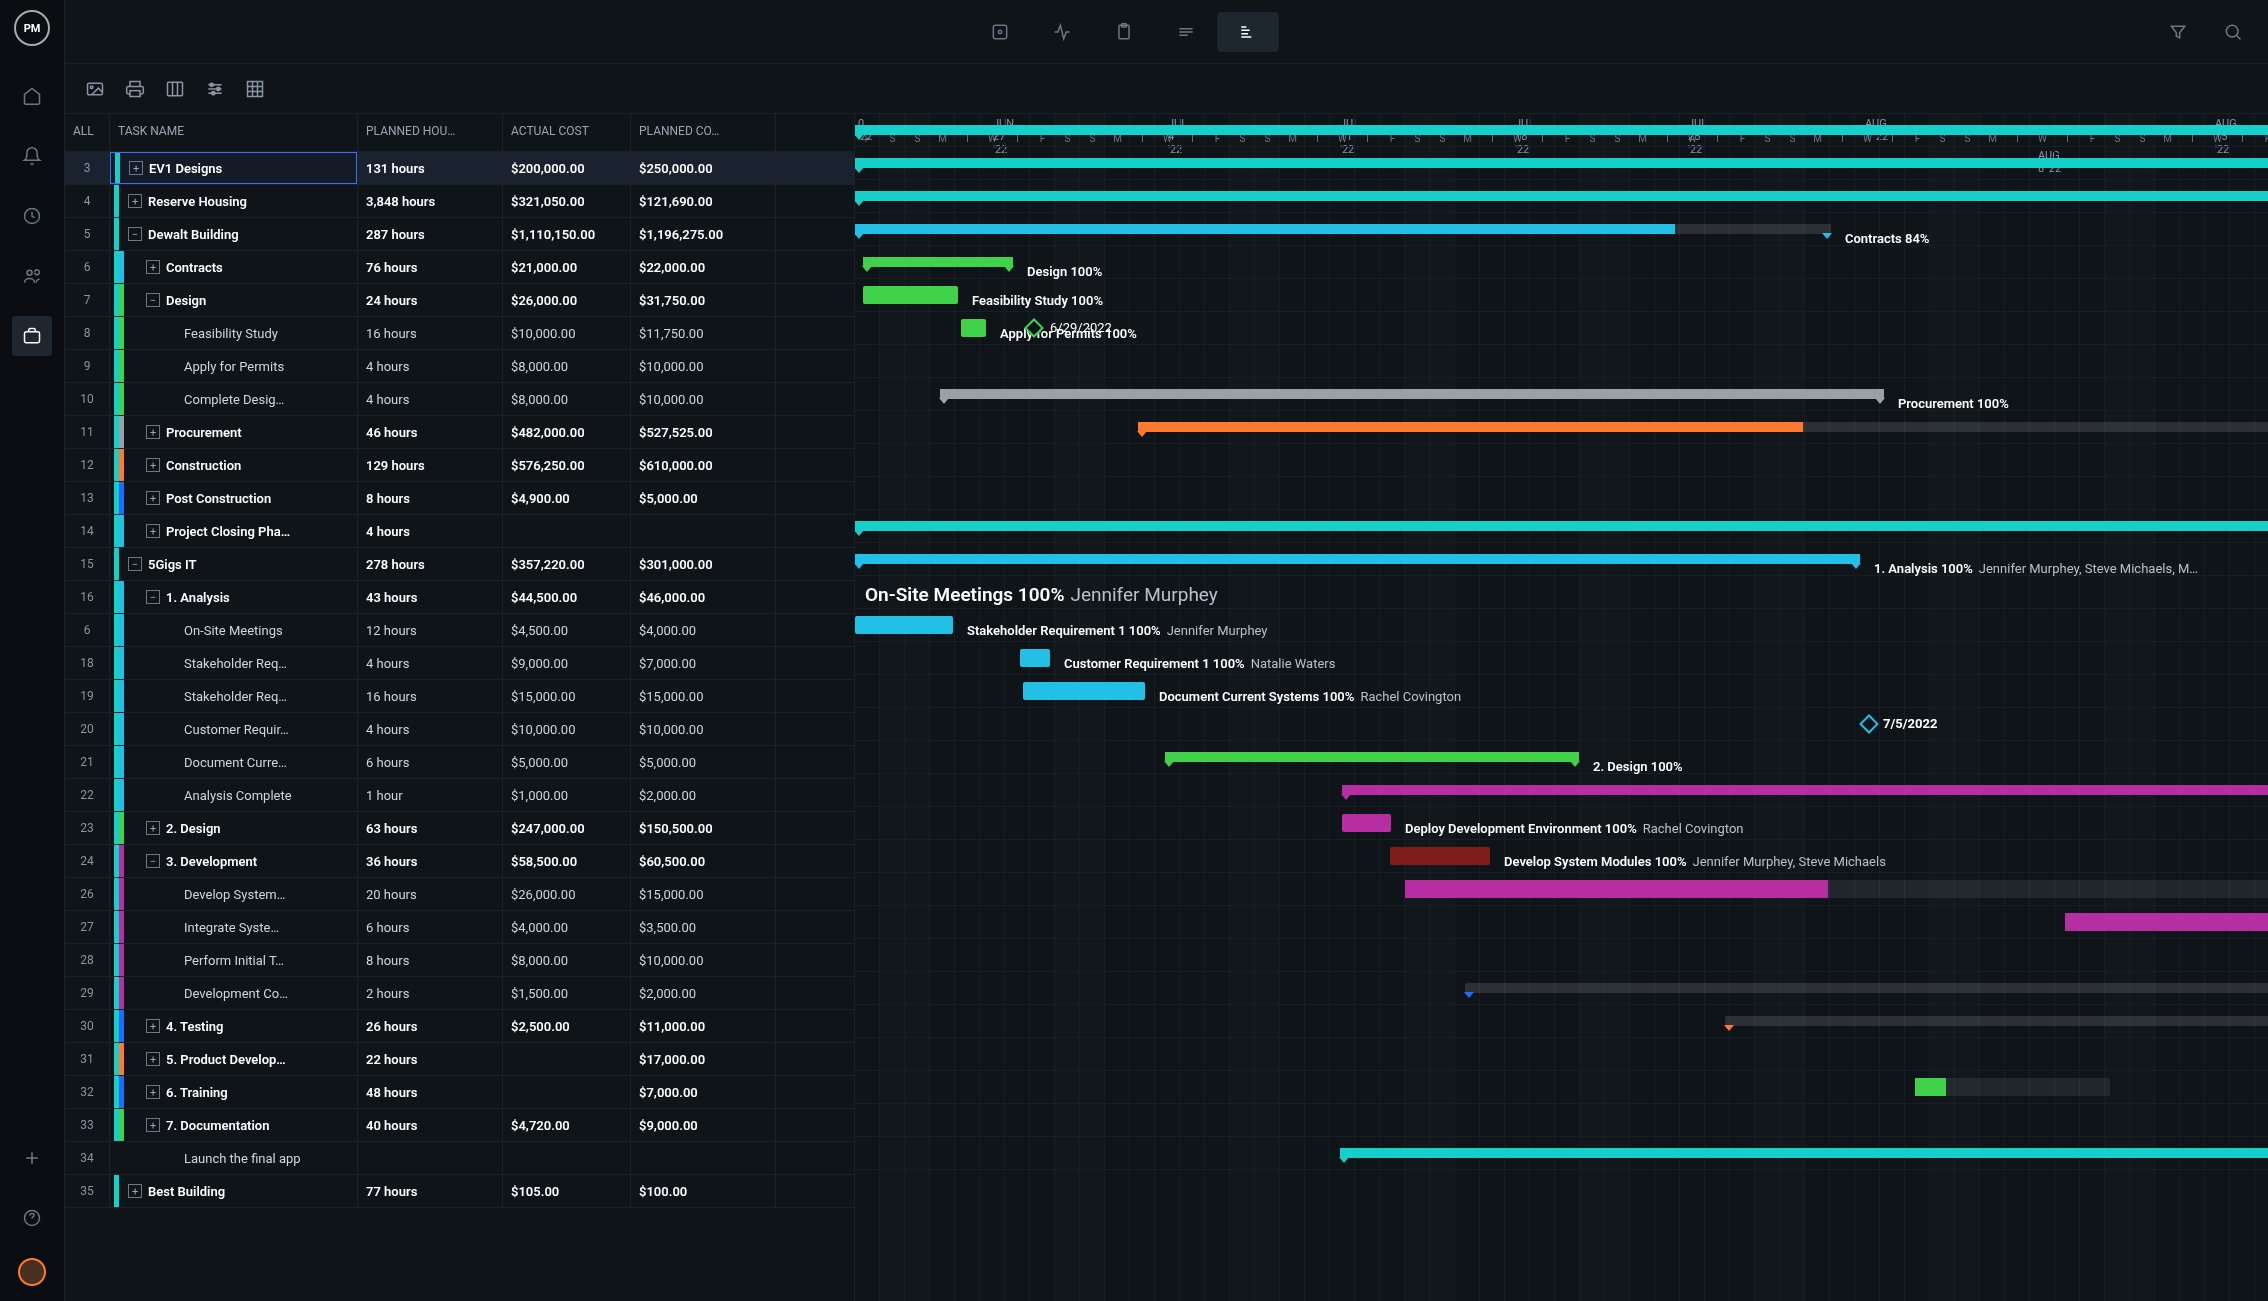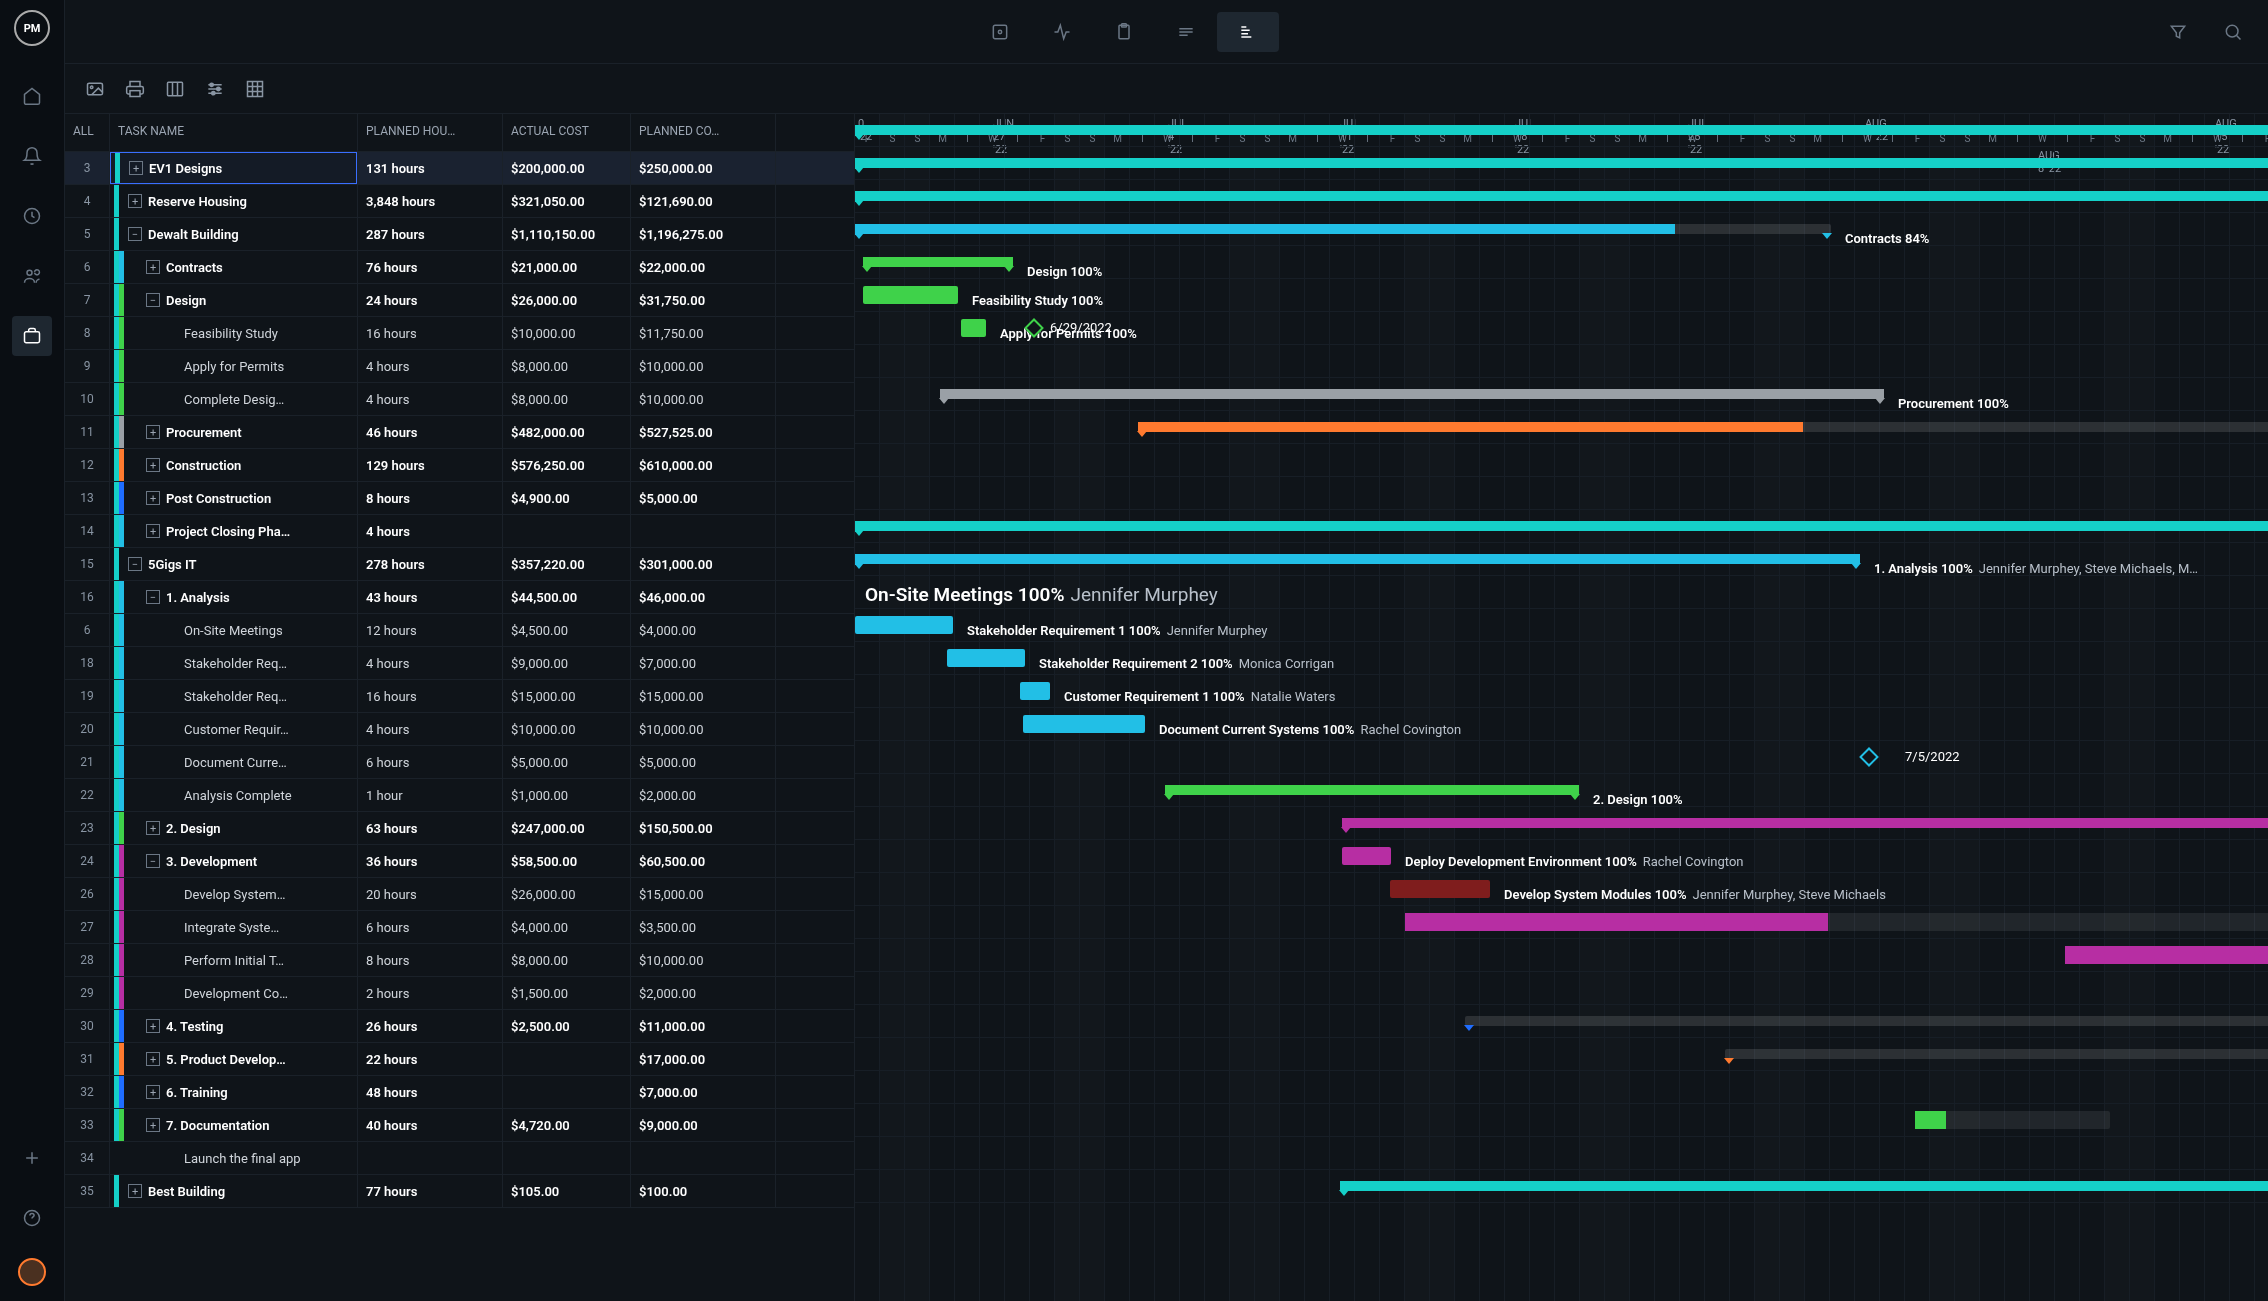--- a/index.html
+++ b/index.html
@@ -1043,37 +1043,32 @@
               </div>
               <div class="gantt-row">
                 <div style="position: absolute; left: 10px; top: 7px; font-size: 19px; color: rgb(255, 255, 255); white-space: nowrap; font-weight: 600;">On-Site Meetings  100%<span class="bar-assignee">Jennifer Murphey</span></div>
               </div>
               <div class="gantt-row">
                 <div class="bar" style="left: 0px; width: 98px; background: rgb(34, 191, 230); color: rgb(34, 191, 230);">
                   <div class="bar-label">Stakeholder Requirement 1  100%<span class="bar-assignee">Jennifer Murphey</span></div>
                 </div>
               </div>
               <div class="gantt-row">
-                <div class="bar" style="left: 92px; width: 78px; background: rgb(34, 191, 230); color: rgb(34, 191, 230);">
-                  <div class="bar-label">Stakeholder Requirement 2  100%<span class="bar-assignee">Monica Corrigan</span></div>
-                </div>
-              </div>
-              <div class="gantt-row">
                 <div class="bar" style="left: 165px; width: 30px; background: rgb(34, 191, 230); color: rgb(34, 191, 230);">
                   <div class="bar-label">Customer Requirement 1  100%<span class="bar-assignee">Natalie Waters</span></div>
                 </div>
               </div>
               <div class="gantt-row">
                 <div class="bar" style="left: 168px; width: 122px; background: rgb(34, 191, 230); color: rgb(34, 191, 230);">
                   <div class="bar-label">Document Current Systems  100%<span class="bar-assignee">Rachel Covington</span></div>
                 </div>
               </div>
               <div class="gantt-row">
                 <div class="milestone" style="left: 1007px; border: 2px solid rgb(34, 191, 230);"></div>
-                <div class="milestone-label" style="left: 1050px;">7/5/2022</div>
+                <div class="milestone-label" style="left: 1028px; font-weight: bold;">7/5/2022</div>
               </div>
               <div class="gantt-row">
                 <div class="bar summary" style="left: 310px; width: 414px; background: rgba(255, 255, 255, 0.12); color: rgb(63, 210, 74);">
                   <div style="position: absolute; left: 0px; top: 0px; bottom: 0px; width: 100%; background: rgb(63, 210, 74);"></div>
                   <div class="bar-label">2. Design  100%</div>
                 </div>
               </div>
               <div class="gantt-row">
                 <div class="bar summary" style="left: 487px; width: 958px; background: rgba(255, 255, 255, 0.12); color: rgb(183, 46, 163);">
                   <div style="position: absolute; left: 0px; top: 0px; bottom: 0px; width: 100%; background: rgb(183, 46, 163);"></div>

